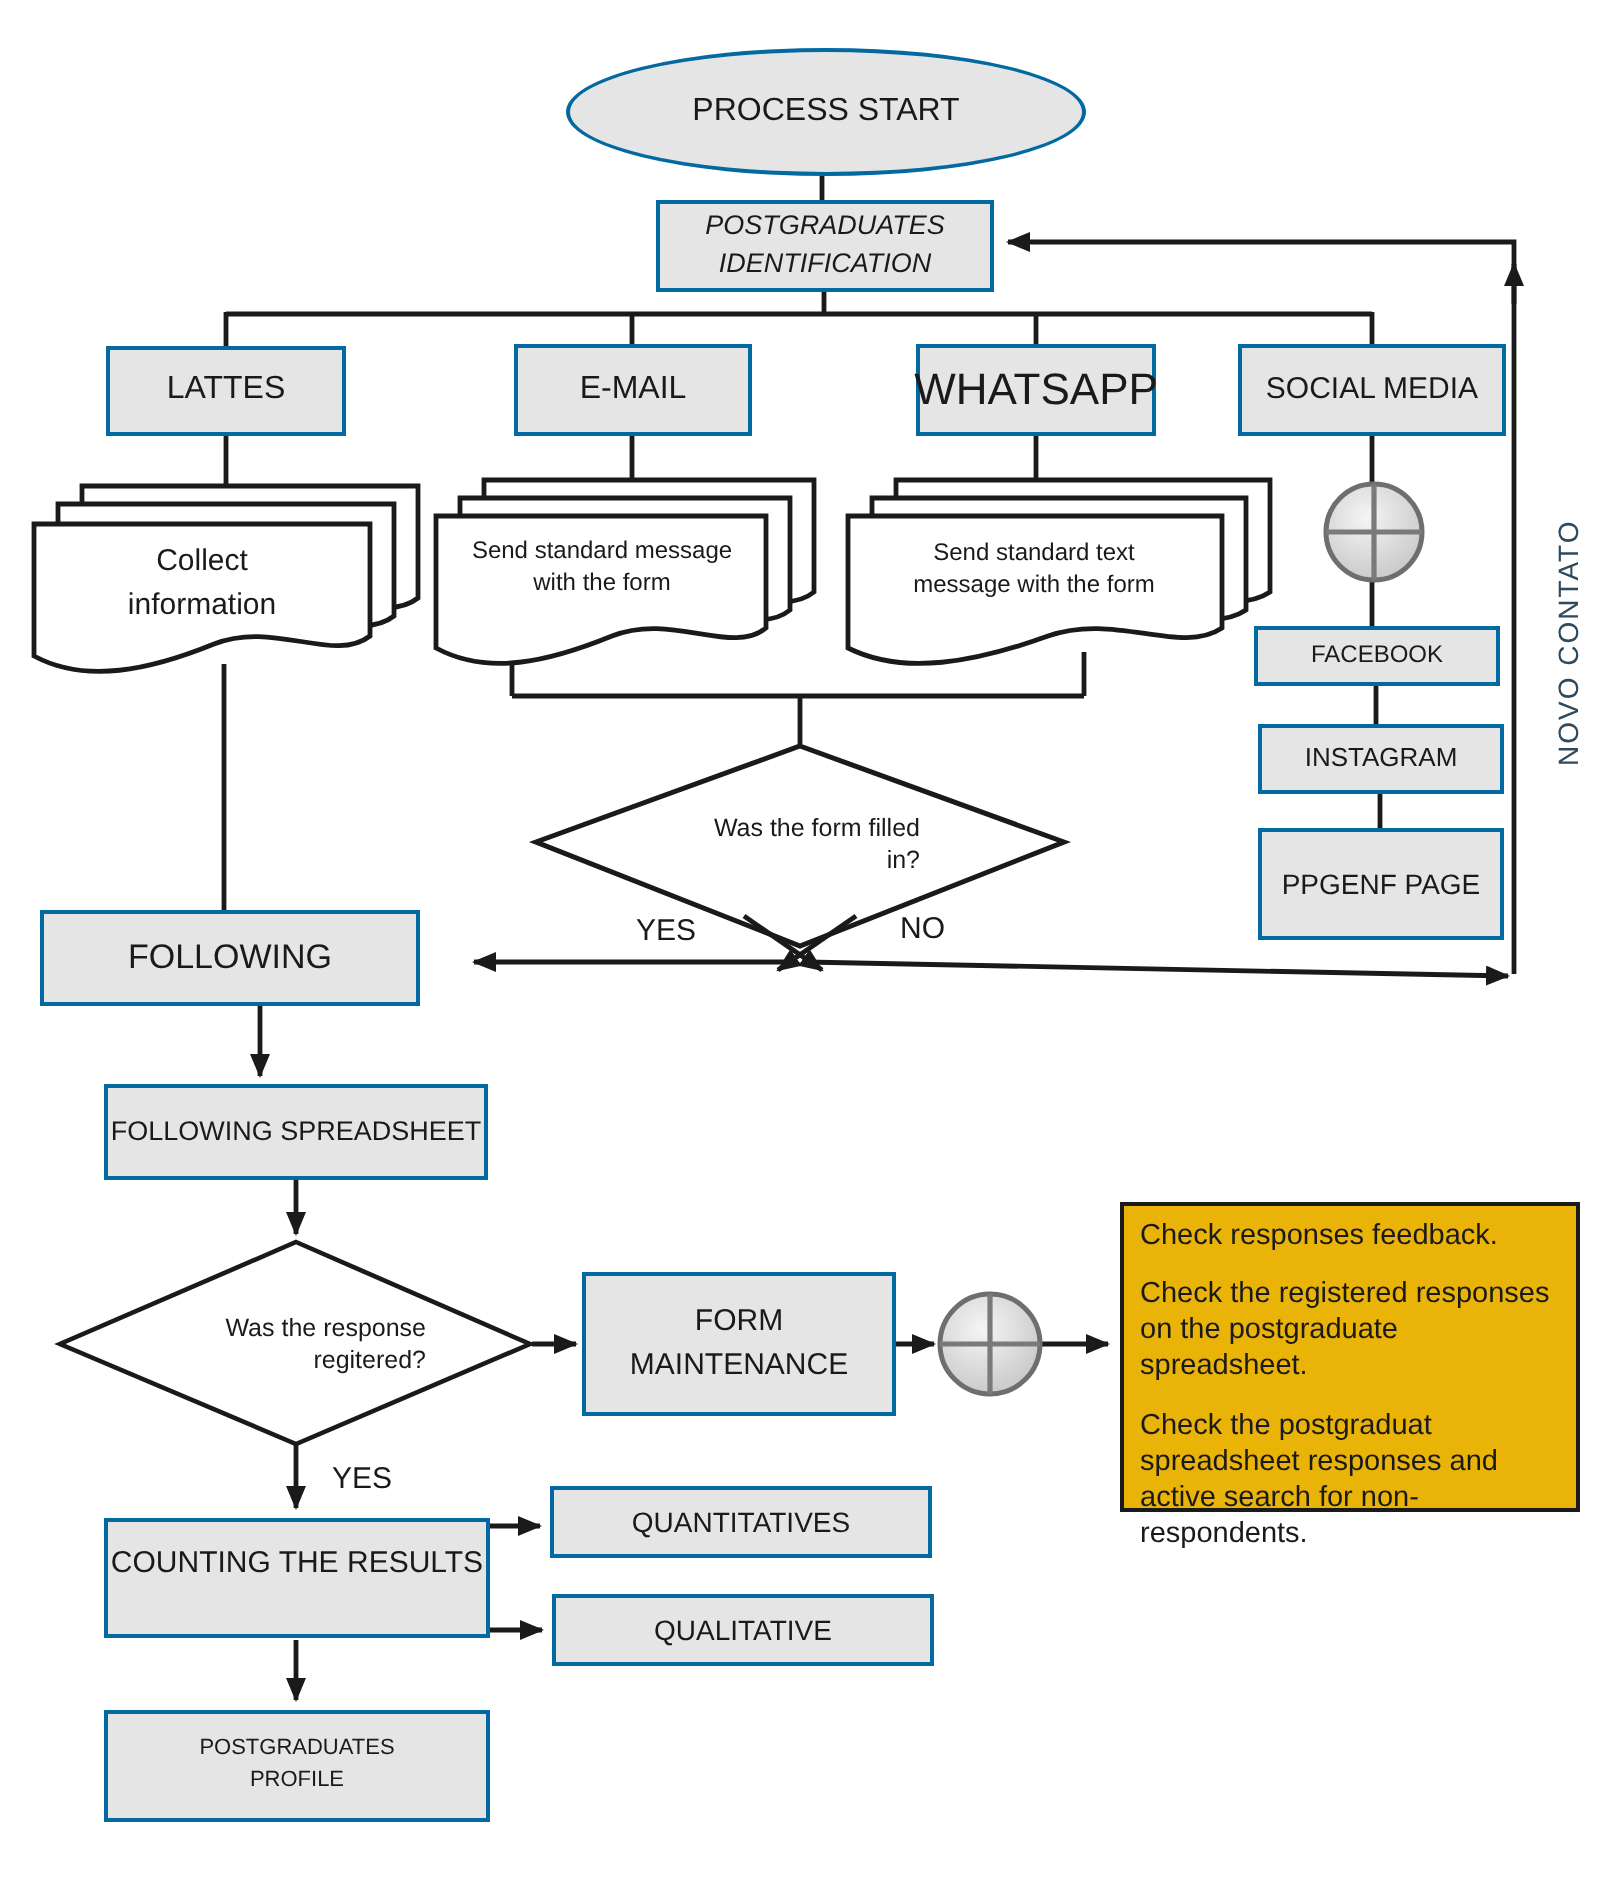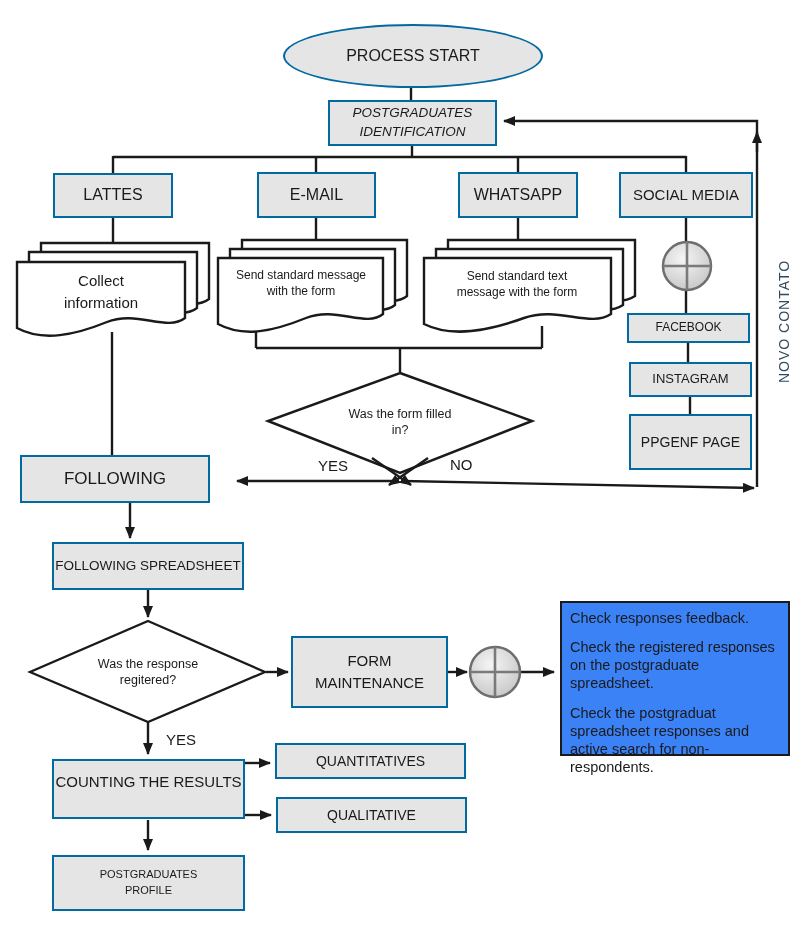--- a/index.html
+++ b/index.html
@@ -7,26 +7,26 @@
     position:relative;width:810px;height:941px;background:#ffffff;overflow:hidden;
     font-family:"Liberation Sans",sans-serif;color:#1a1a1a;
   }
   .stage svg{position:absolute;left:0;top:0;}
   .node{
     position:absolute;box-sizing:border-box;background:#e5e5e5;
     border:2px solid #0369a1;display:flex;align-items:center;justify-content:center;
     text-align:center;line-height:1.3;
   }
   .ellipse{border-radius:50%;border-width:2.5px;}
-  .plain{border:none;background:transparent;}
+  .plain{border:none;background:transparent;text-align:right;}
   .doctext{
     position:absolute;text-align:center;line-height:1.35;background:transparent;
   }
   .notes{
-    position:absolute;box-sizing:border-box;border:2px solid #1a1a1a;background:#3b82f6;
+    position:absolute;box-sizing:border-box;border:2px solid #1a1a1a;background:#eab308;
     padding:6px 8px;text-align:left;font-size:14.5px;line-height:1.25;
   }
   .notes p{margin:0 0 11px 0;}
   .notes p:last-child{margin-bottom:0;}
   .vertical-label{
     position:absolute;writing-mode:vertical-rl;transform:rotate(180deg);
     font-size:14px;color:#2e4a5c;letter-spacing:1px;white-space:nowrap;
   }
   .edge-label{position:absolute;font-size:15px;background:transparent;}
 </style>
@@ -131,21 +131,21 @@
   </svg>
 
   <div class="node ellipse" style="left:283px;top:24px;width:260px;height:64px;font-size:16px;">PROCESS START</div>
 
   <div class="node" style="left:328px;top:100px;width:169px;height:46px;font-size:13.5px;padding:0 14px;line-height:1.4;font-style:italic;">POSTGRADUATES IDENTIFICATION</div>
 
   <div class="node" style="left:53px;top:173px;width:120px;height:45px;font-size:16px;">LATTES</div>
 
   <div class="node" style="left:257px;top:172px;width:119px;height:46px;font-size:16px;">E-MAIL</div>
 
-  <div class="node" style="left:458px;top:172px;width:120px;height:46px;font-size:16px;">WHATSAPP</div>
+  <div class="node" style="left:458px;top:172px;width:120px;height:46px;font-size:22px;">WHATSAPP</div>
 
   <div class="node" style="left:619px;top:172px;width:134px;height:46px;font-size:15px;">SOCIAL MEDIA</div>
 
   <div class="doctext" style="left:51px;top:270px;width:100px;font-size:15px;line-height:1.45;">Collect information</div>
 
   <div class="doctext" style="left:226px;top:267px;width:150px;font-size:12px;">Send standard message with the form</div>
 
   <div class="doctext" style="left:447px;top:268px;width:140px;font-size:12px;">Send standard text message with the form</div>
 
   <div class="node" style="left:627px;top:313px;width:123px;height:30px;font-size:12px;">FACEBOOK</div>

